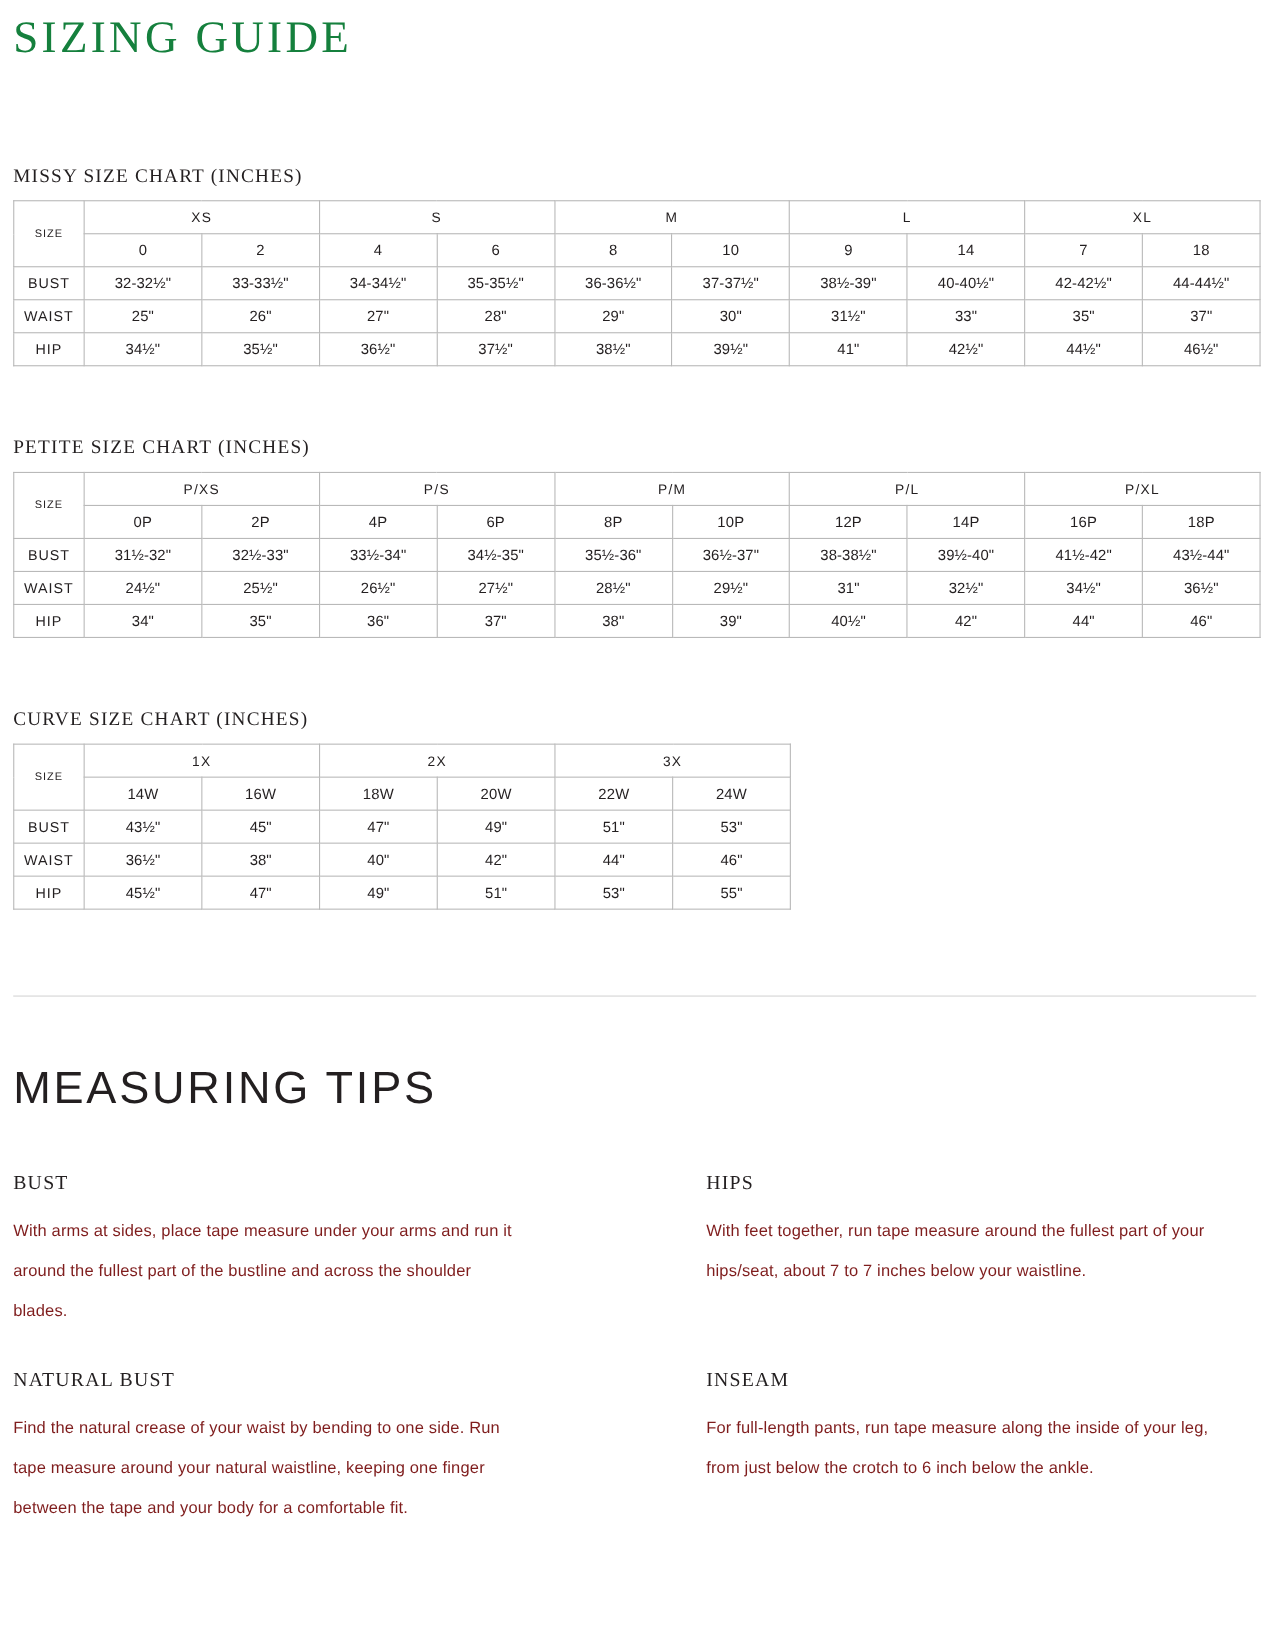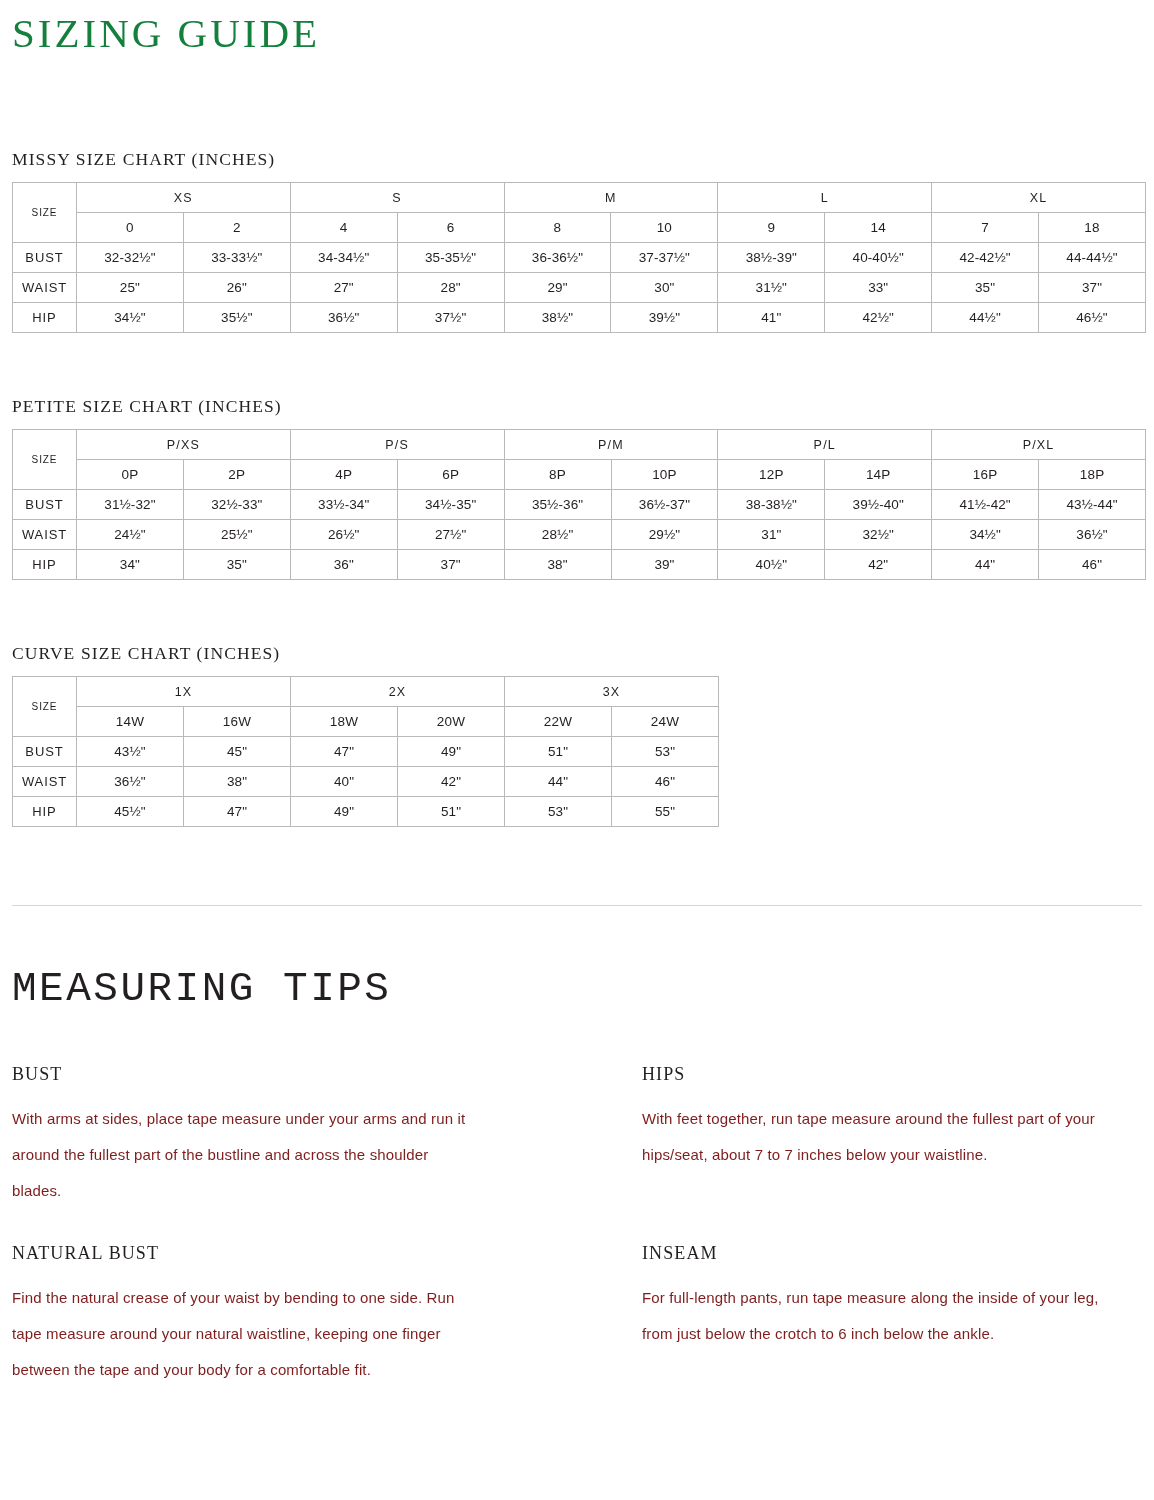--- a/index.html
+++ b/index.html
@@ -93,21 +93,21 @@
 
   
   .divider {
     border: none;
     border-top: 1px solid #d5d5d5;
     margin: 78px 4px 0 4px;
   }
 
   
   .tips-title {
-    font-family: Liberation Mono, monospace;
+    font-family: Liberation Sans, sans-serif;
     font-size: 41px;
     letter-spacing: 2.5px;
     font-weight: 400;
     margin: 60px 0 0 4px;
   }
   .tips-grid {
     display: grid;
     grid-template-columns: 1fr 1fr;
     column-gap: 130px;
     row-gap: 0;

